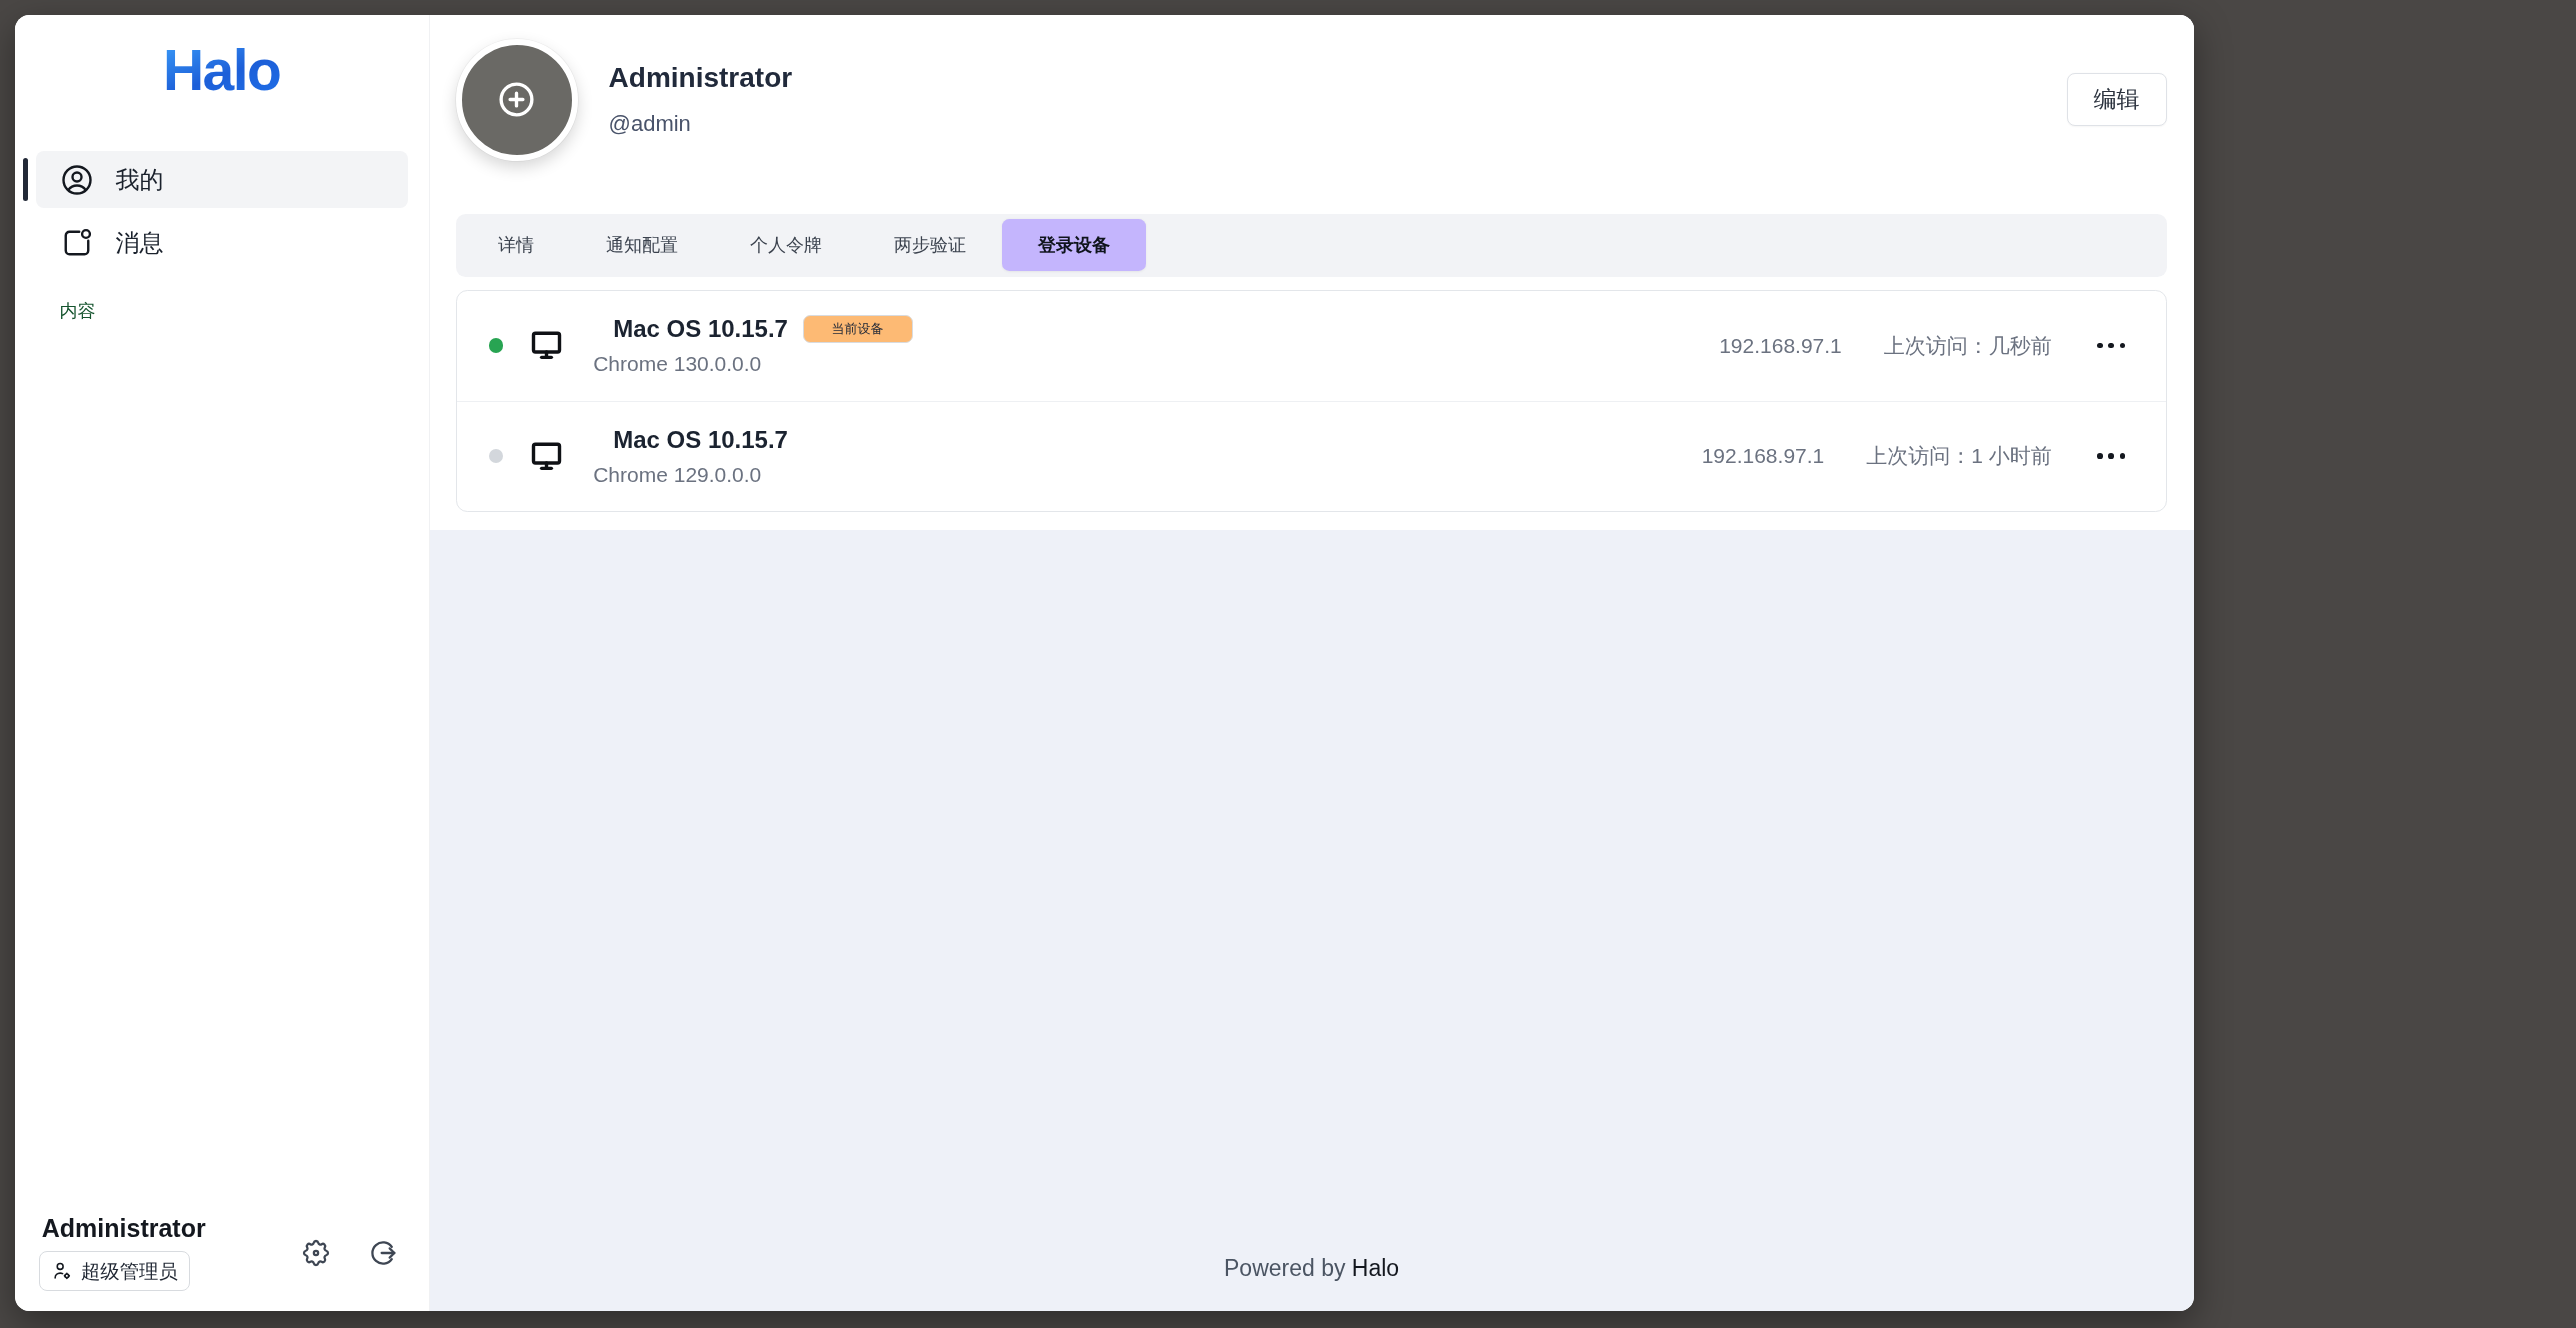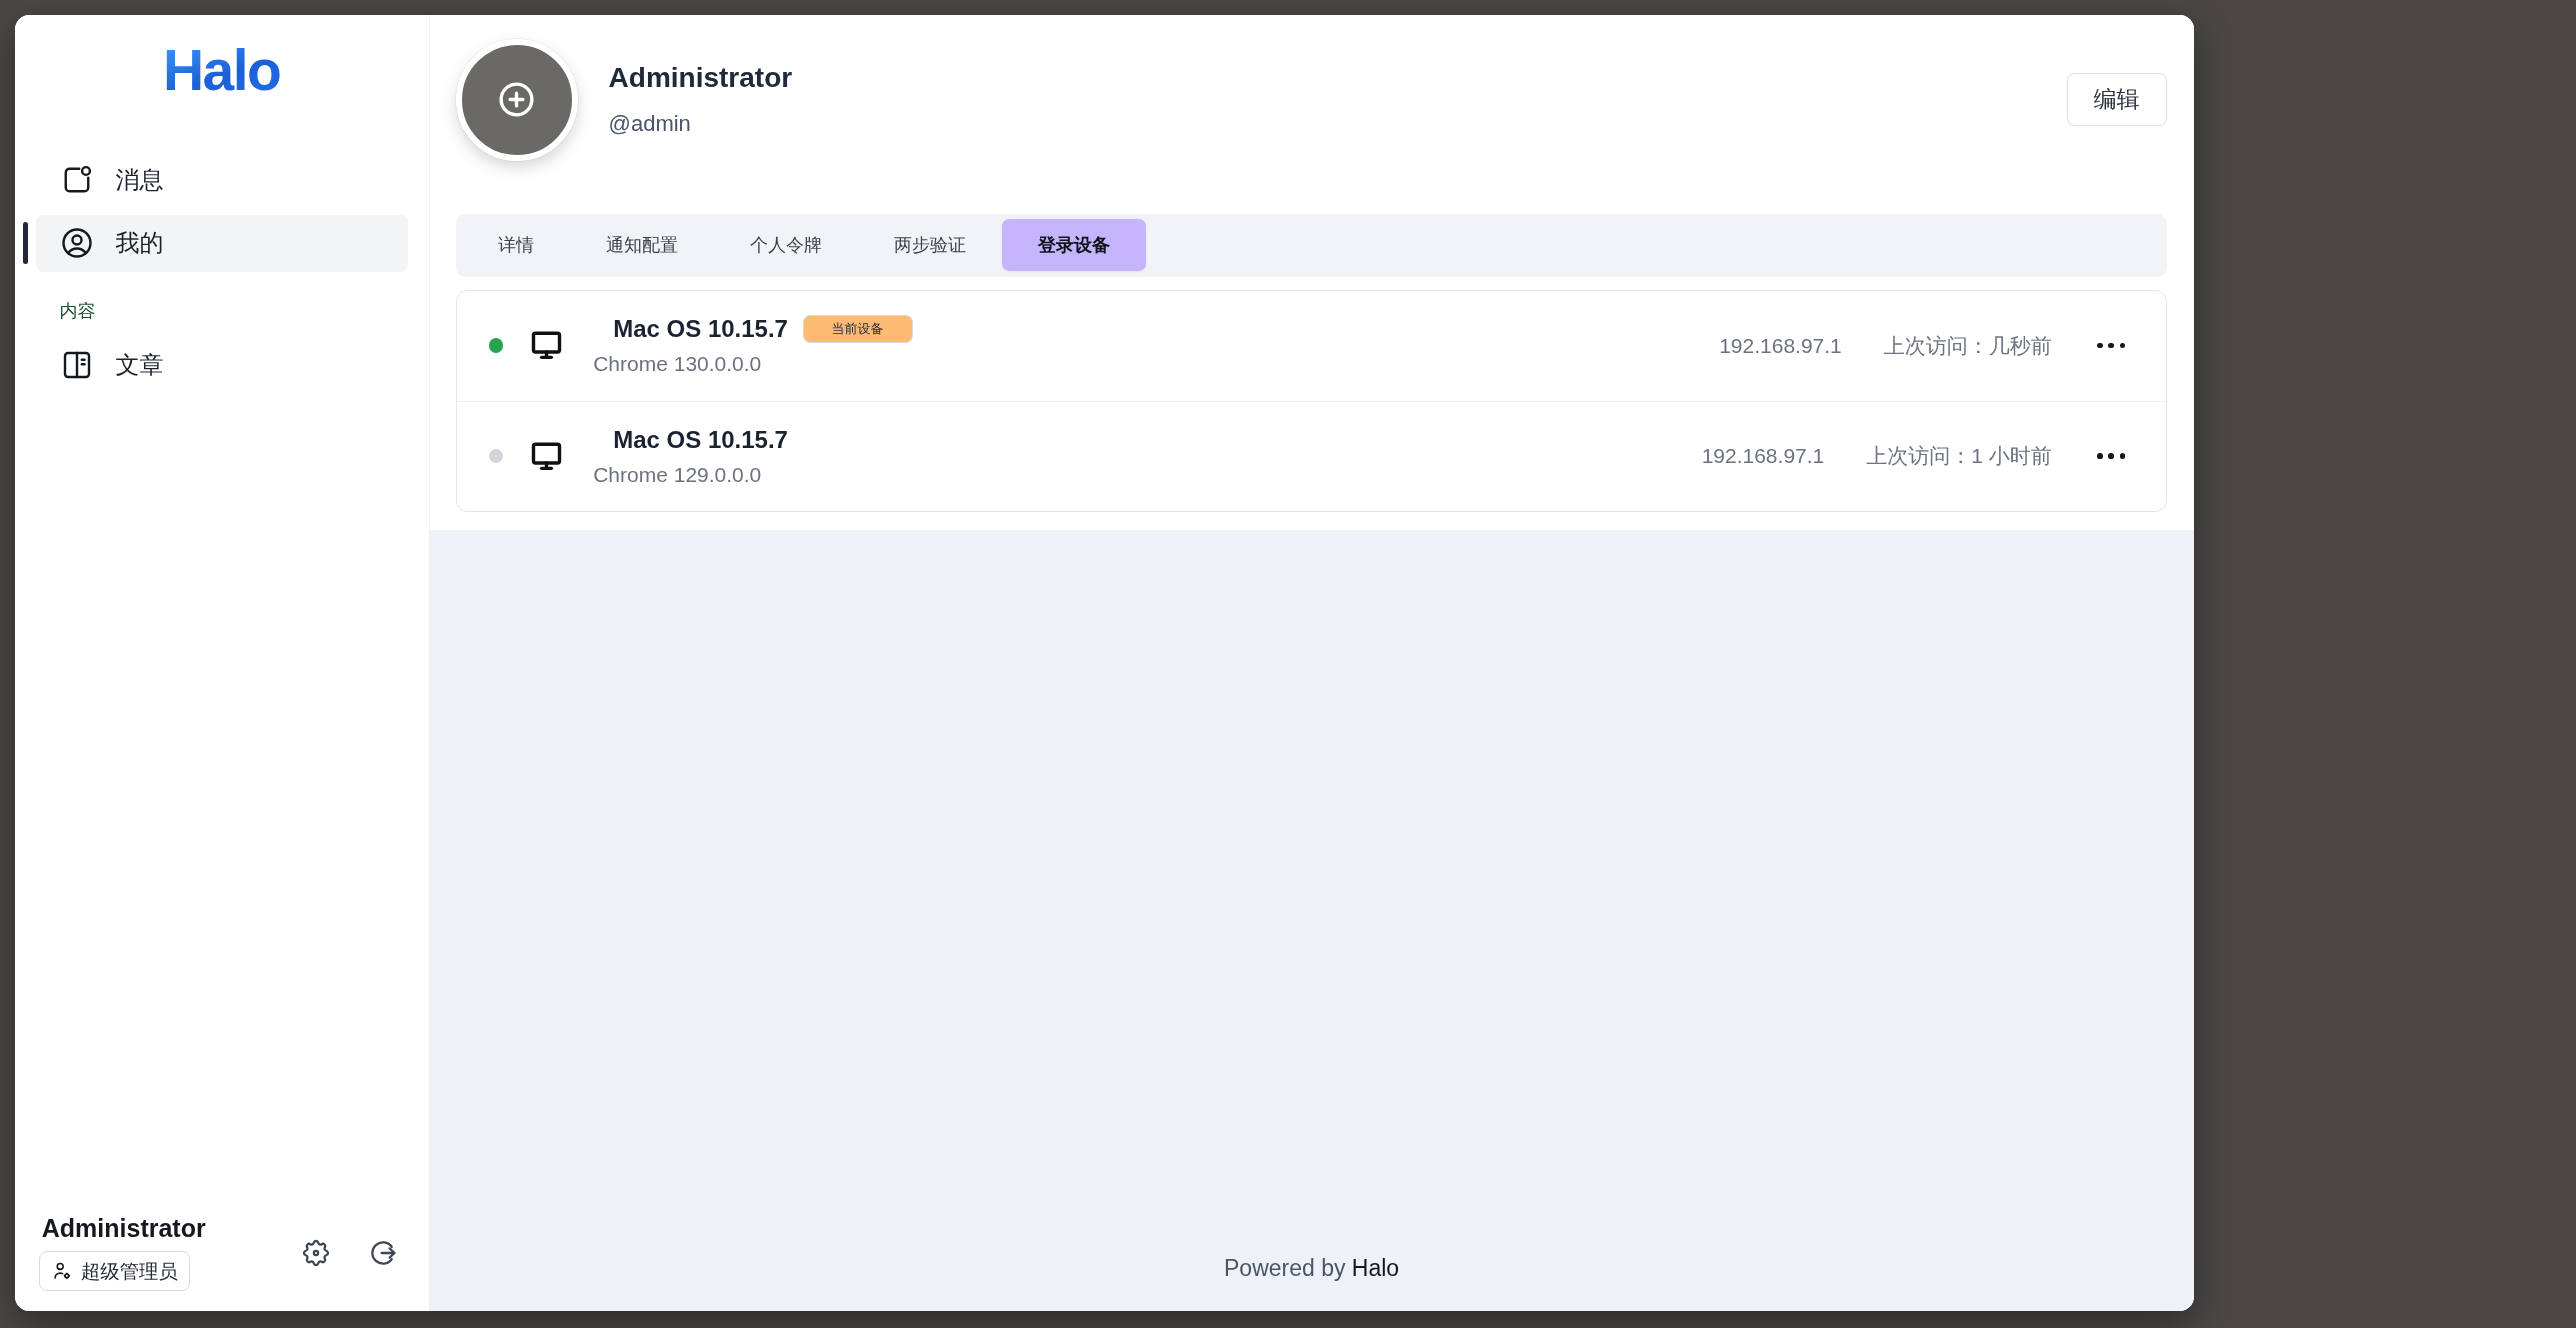--- a/index.html
+++ b/index.html
@@ -125,56 +125,43 @@
 <body>
 
 <div class="window">
 
   <aside class="sidebar">
     <div class="logo-wrap">
       <span class="logo-text">Halo</span>
     </div>
 
     <nav class="nav">
-      <div class="nav-item">
-        <span class="nav-icon">
-          <svg viewBox="0 0 24 24">
-              <path d="M13.5 4.5H7a2.5 2.5 0 0 0-2.5 2.5v10A2.5 2.5 0 0 0 7 19.5h10a2.5 2.5 0 0 0 2.5-2.5v-6.5"></path>
-              <circle cx="18" cy="6" r="2.6"></circle>
-            </svg>
-        </span>
-        <span>消息</span>
-      </div>
       <div class="nav-item active">
         <span class="nav-icon">
           <svg viewBox="0 0 24 24">
               <circle cx="12" cy="12" r="9"></circle>
               <circle cx="12" cy="10" r="3"></circle>
               <path d="M6.2 18.6a7.2 7.2 0 0 1 11.6 0"></path>
             </svg>
         </span>
         <span>我的</span>
       </div>
-    </nav>
-
-    <div class="section-label">内容</div>
-
-    <nav class="nav" style="margin-top:0;">
       <div class="nav-item">
         <span class="nav-icon">
           <svg viewBox="0 0 24 24">
-              <rect x="4" y="4" width="16" height="16" rx="2"></rect>
-              <path d="M12 4v16"></path>
-              <path d="M15.2 8.5h1.8"></path>
-              <path d="M15.2 11.5h1.8"></path>
-            </svg>
-        </span>
-        <span>文章</span>
+              <path d="M13.5 4.5H7a2.5 2.5 0 0 0-2.5 2.5v10A2.5 2.5 0 0 0 7 19.5h10a2.5 2.5 0 0 0 2.5-2.5v-6.5"></path>
+              <circle cx="18" cy="6" r="2.6"></circle>
+            </svg>
+        </span>
+        <span>消息</span>
       </div>
     </nav>
+
+    <div class="section-label">内容</div>
+
 
     <div class="sidebar-footer">
       <div class="account-block">
         <span class="account-name">Administrator</span>
         <span class="role-badge">
           <svg viewBox="0 0 24 24">
               <circle cx="10" cy="7" r="3.2"></circle>
               <path d="M4.5 19.5c0-3.1 2.5-5.2 5.5-5.2 1 0 1.9.2 2.7.6"></path>
               <circle cx="17.3" cy="17.3" r="2.1"></circle>
               <path d="M17.3 14.4v1M17.3 19.2v1M14.6 17.3h1M19 17.3h1"></path>

